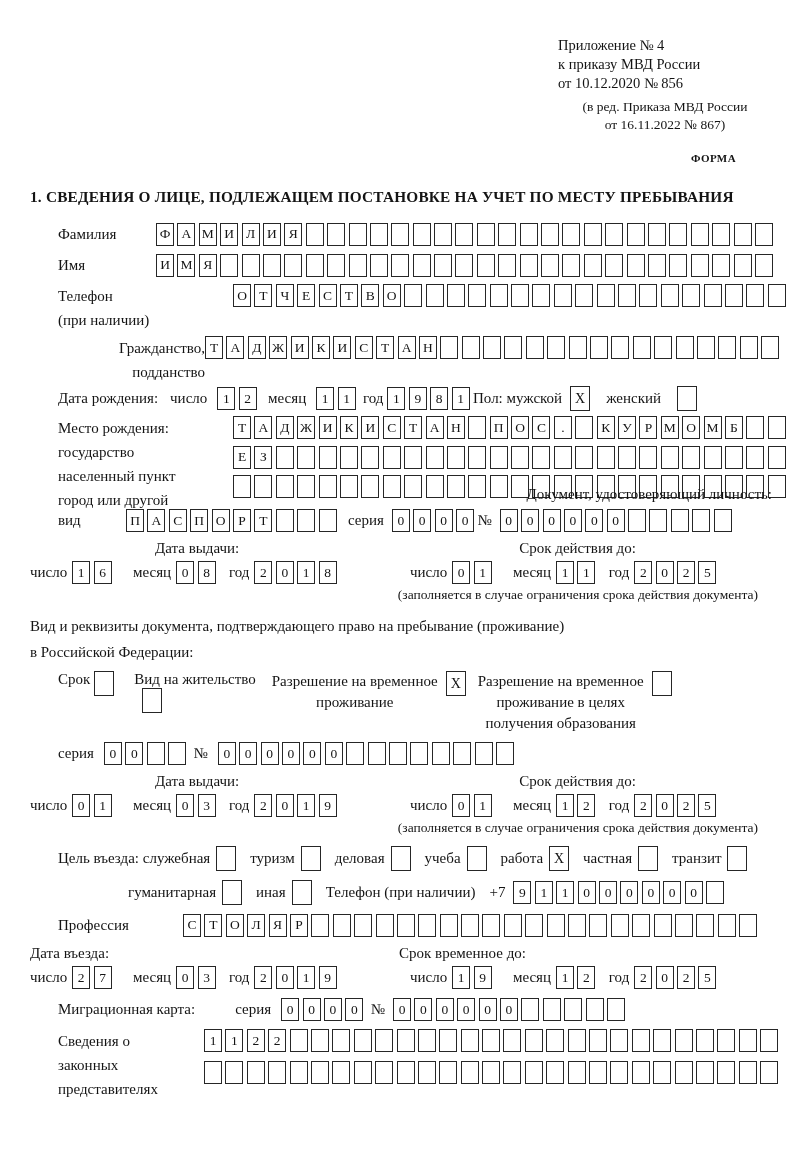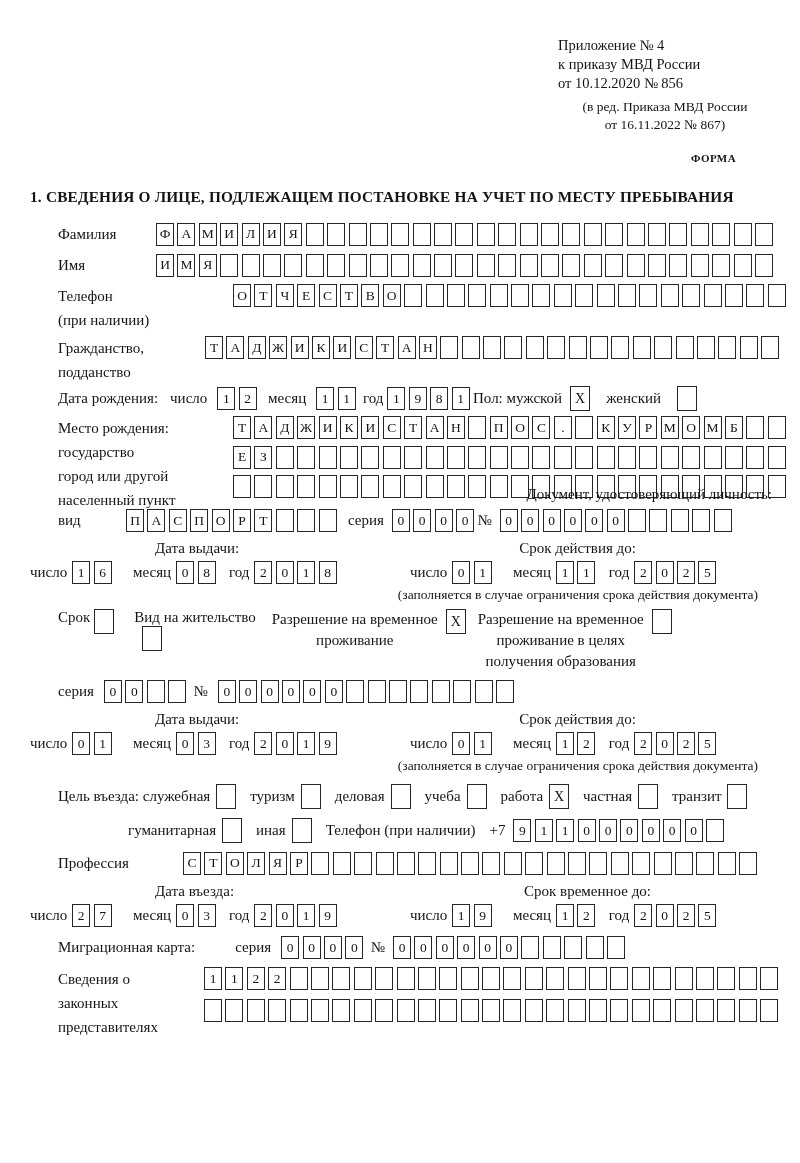--- a/index.html
+++ b/index.html
@@ -7,21 +7,21 @@
   .page{position:relative;width:800px;height:1163px;overflow:hidden;padding:36px 28px 0 30px;box-sizing:border-box;}
   .annex{margin-left:528px;line-height:19px;font-size:14.5px;}
   .annex-edit{margin-left:528px;margin-top:5px;line-height:18px;font-size:13.5px;text-align:center;}
   .forma{text-align:right;padding-right:36px;font-weight:bold;font-size:11px;margin-top:18px;letter-spacing:.4px;}
   .title{text-align:center;font-weight:bold;font-size:16.5px;margin-top:16px;line-height:26px;}
   .blankline{display:inline-block;width:70px;border-bottom:2px solid #333;height:1px;margin-left:10px;vertical-align:baseline;}
   .section{font-weight:bold;font-size:15.3px;margin-top:24px;letter-spacing:.2px;}
   .frow{display:flex;align-items:center;margin-top:7px;margin-left:28px;}
   .frow.top{align-items:flex-start;}
   .labelcol{flex:none;line-height:24px;}
-  .w98{width:98px;} .w147{width:147px;} .w175{width:175px;} .w125{width:125px;} .w146{width:146px;}
+  .w98{width:98px;} .w147{width:147px;text-align:right;} .w175{width:175px;} .w125{width:125px;} .w146{width:146px;}
   .boxrow{display:flex;flex:none;}
   .cell{flex:none;width:16px;height:21px;border:1.6px solid #262626;margin-right:3.4px;display:inline-flex;align-items:center;justify-content:center;font-size:13.5px;background:#fff;}
   .cb{flex:none;width:18px;height:23px;border:1.6px solid #262626;display:inline-flex;align-items:center;justify-content:center;font-size:14px;background:#fff;}
   .boxcol .boxrow{margin-bottom:6.5px;}
   .center-bold{text-align:right;font-weight:normal;font-size:15px;margin-top:4px;}
   .lbl{flex:none;}
   .gap4{margin-left:4px;} .gap8{margin-left:8px;} .gap10{margin-left:10px;} .gap12{margin-left:12px;} .gap16{margin-left:16px;} .gap20{margin-left:20px;flex-direction:column;} .gap28{margin-left:28px;}
   .dates-head{display:flex;margin-top:8px;font-size:15px;}
   .dates-row{display:flex;align-items:center;margin-top:4px;}
   .dgroup{display:flex;align-items:center;}
@@ -218,22 +218,22 @@
     <span class="lbl">Пол: мужской</span>
     <span class="cb gap8">X</span>
     <span class="lbl gap16">женский</span>
     <span class="cb gap16"></span>
   </div>
 
   <div class="frow top" style="margin-top:5px">
     <div class="labelcol w175">
       <div>Место рождения:</div>
       <div>государство</div>
+      <div>населенный пункт</div>
       <div>город или другой</div>
-      <div>населенный пункт</div>
     </div>
     <div class="boxcol">
       <div class="boxrow">
           <span class="cell">Т</span>
           <span class="cell">А</span>
           <span class="cell">Д</span>
           <span class="cell">Ж</span>
           <span class="cell">И</span>
           <span class="cell">К</span>
           <span class="cell">И</span>
@@ -394,20 +394,24 @@
       <span class="boxrow">
           <span class="cell">2</span>
           <span class="cell">0</span>
           <span class="cell">2</span>
           <span class="cell">5</span>
         </span>
     </div>
   </div>
   <div class="note-right">(заполняется в случае ограничения срока действия документа)</div>
 
+  <div class="para">
+    <div>Вид и реквизиты документа, подтверждающего право на пребывание (проживание)</div>
+    <div>в Российской Федерации:</div>
+  </div>
 
   <div class="frow top" style="margin-top:6px">
     <div class="cbitem">
       <span>Срок</span>
       <span class="cb" style="margin-left:4px"></span>
     </div>
     <div class="cbitem gap20">
       <span>Вид на жительство</span>
       <span class="cb gap16"></span>
     </div>
@@ -565,21 +569,21 @@
         <span class="cell"></span>
         <span class="cell"></span>
         <span class="cell"></span>
         <span class="cell"></span>
         <span class="cell"></span>
         <span class="cell"></span>
       </span>
   </div>
 
   <div class="dates-head">
-    <span style="margin-left:125px">Дата въезда:</span>
+    <span style="">Дата въезда:</span>
     <span style="margin-left:290px">Срок временное до:</span>
   </div>
   <div class="dates-row">
     <div class="dgroup">
       <span class="lbl">число</span>
       <span class="boxrow">
           <span class="cell">2</span>
           <span class="cell">7</span>
         </span>
       <span class="lbl gap8">месяц</span>

